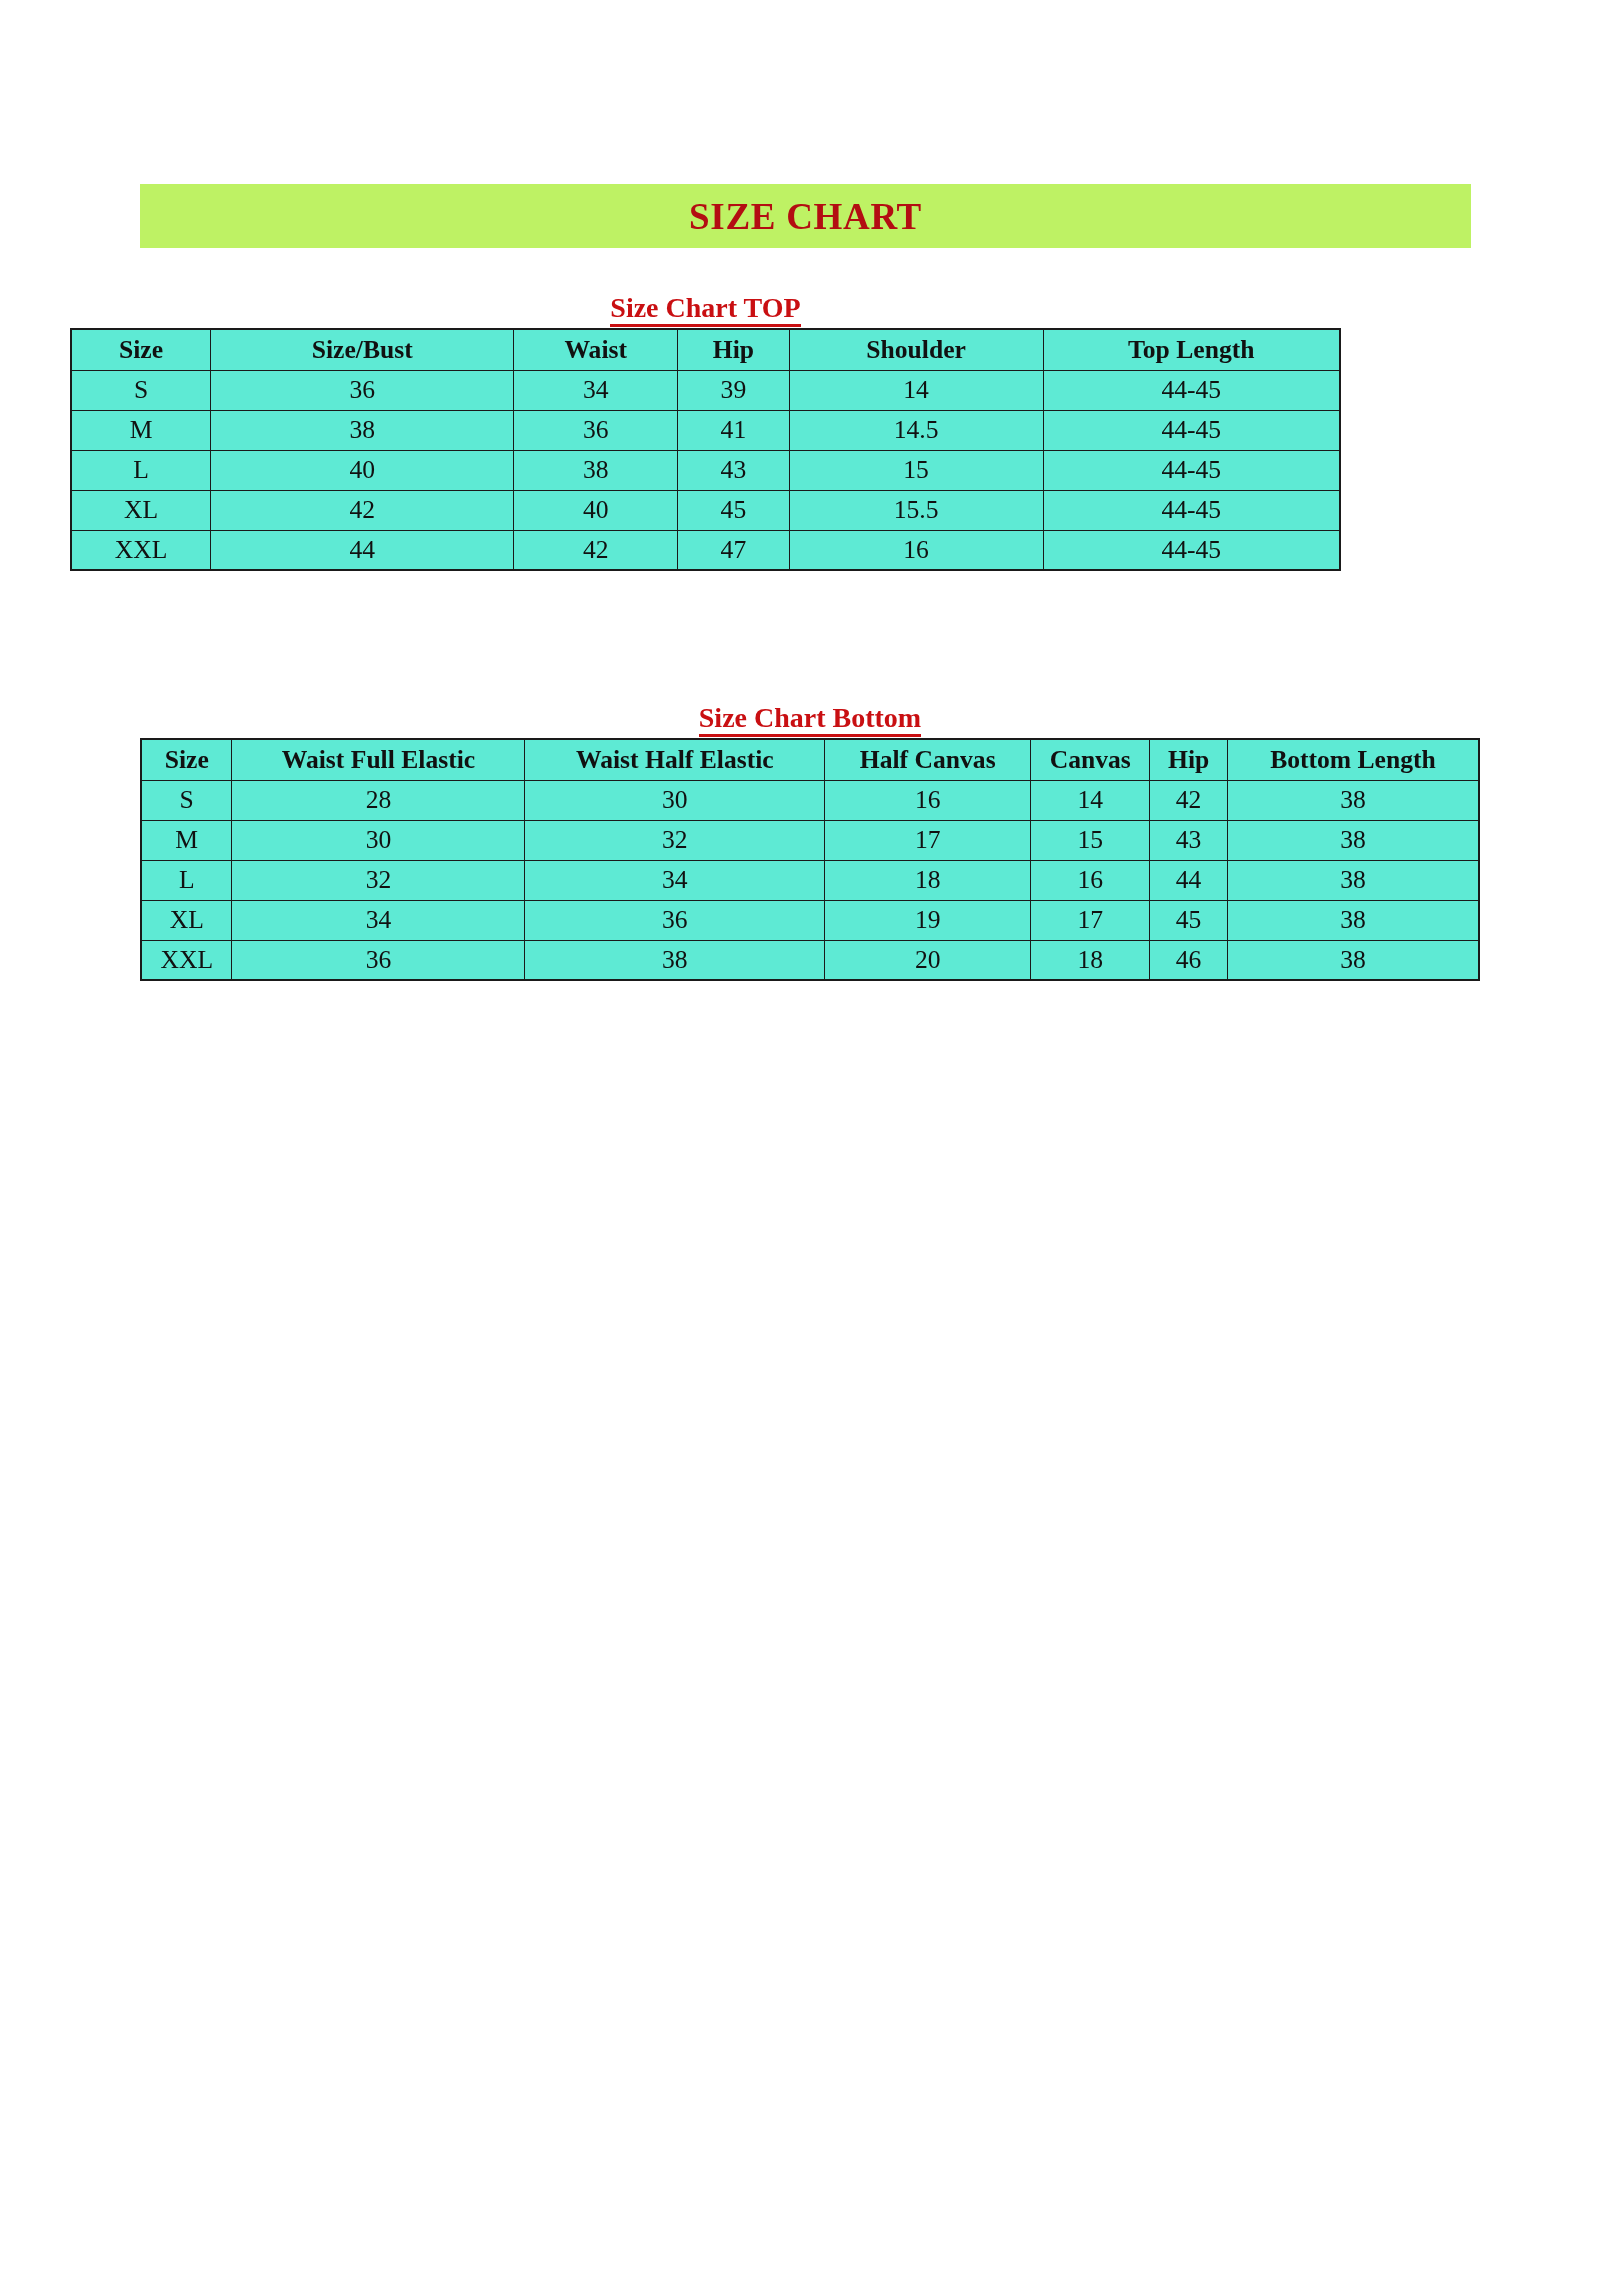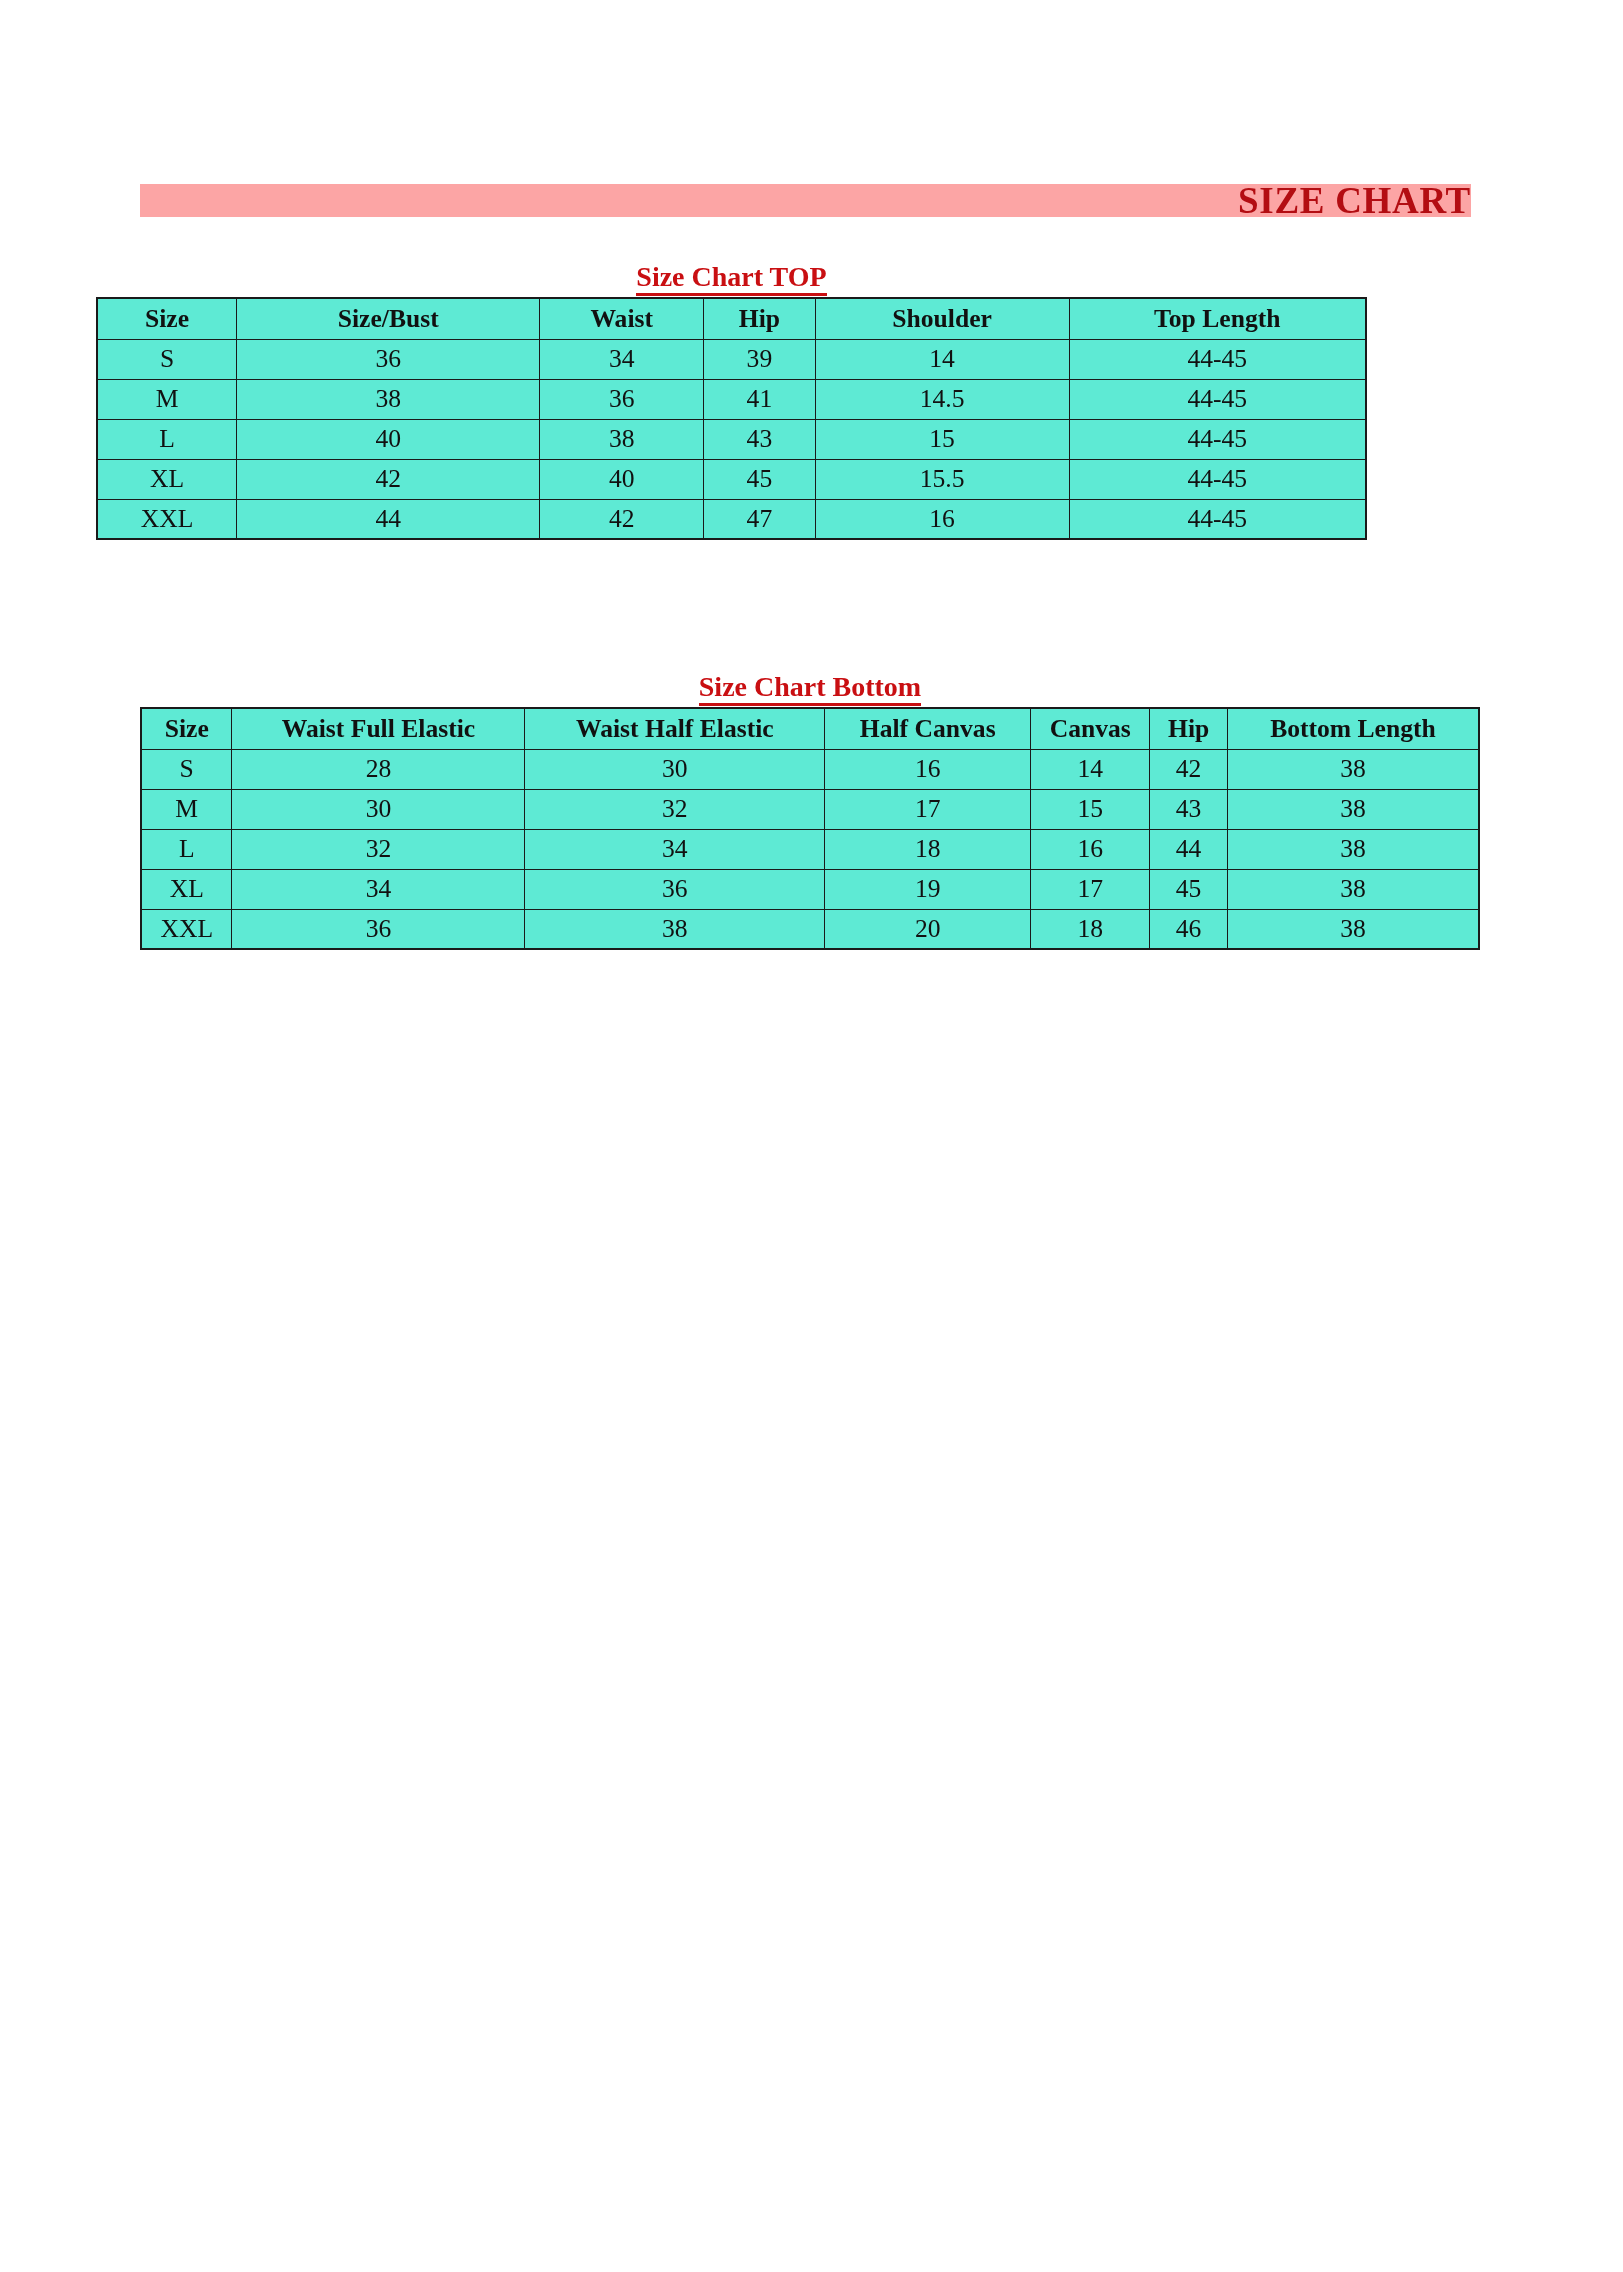--- a/index.html
+++ b/index.html
@@ -11,37 +11,37 @@
   .page {
     position: relative;
     width: 1623px;
     height: 2273px;
     background: #ffffff;
     overflow: hidden;
   }
   .banner {
     margin: 184px 0 0 140px;
     width: 1331px;
-    height: 33px;
-    background: #fca5a5;
+    height: 64px;
+    background: #bef264;
     display: flex;
     align-items: center;
-    justify-content: flex-end;
+    justify-content: center;
   }
   .page-title {
     font-size: 37px;
     font-weight: bold;
     color: #B30D12;
     letter-spacing: 0.7px;
     line-height: 1;
   }
   .chart-section { text-align: center; }
   .section-top {
     width: 1271px;
-    margin: 45px 0 0 96px;
+    margin: 45px 0 0 70px;
   }
   .section-bottom {
     width: 1340px;
     margin: 132px 0 0 140px;
   }
   .subtitle {
     display: inline-block;
     font-size: 28px;
     font-weight: bold;
     color: #C90F12;

